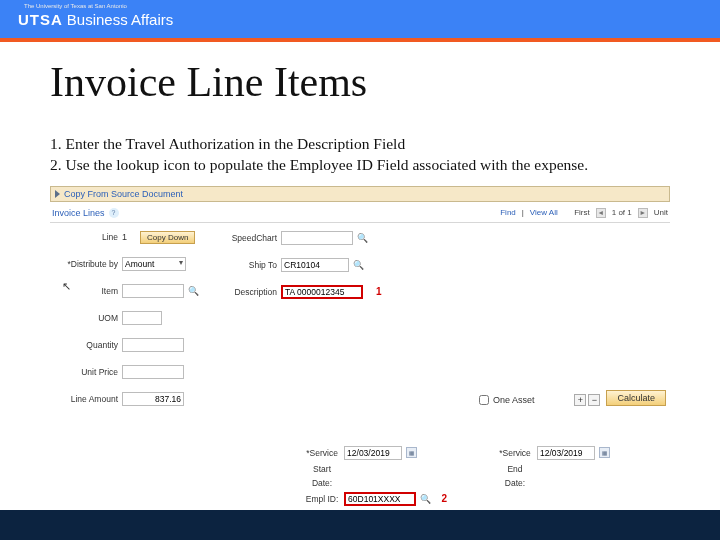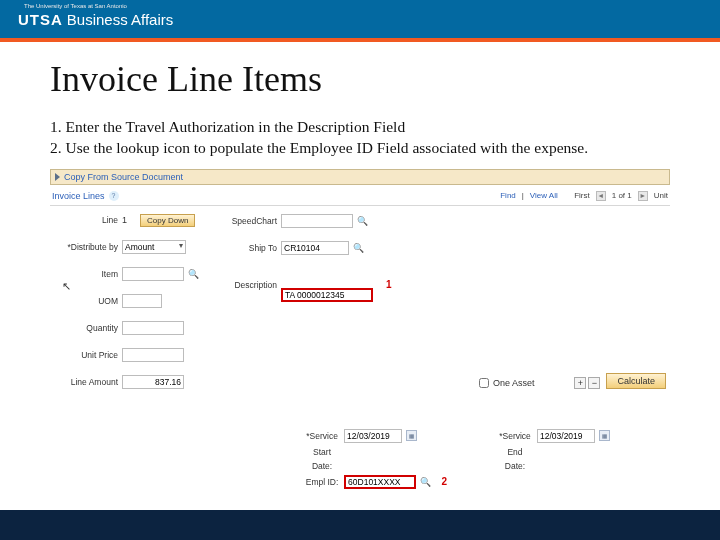--- a/index.html
+++ b/index.html
@@ -5,21 +5,21 @@
   * { box-sizing: border-box; margin: 0; padding: 0; }
   body {
     width: 720px;
     height: 540px;
     background: #ffffff;
     font-family: Arial, sans-serif;
     overflow: hidden;
     position: relative;
   }
   .header {
-    background: #0369a1;
+    background: #3b82f6;
     height: 38px;
     display: flex;
     align-items: center;
     padding-left: 18px;
     color: #fff;
   }
   .header .sub {
     font-size: 6px;
     color: #e8e8e8;
     position: absolute;
@@ -45,23 +45,23 @@
   .orange-bar {
     height: 4px;
     background: #f15a22;
   }
   .content {
     padding: 16px 50px 10px 50px;
   }
   h1 {
     font-family: "Times New Roman", serif;
     font-weight: 400;
-    font-size: 36px;
+    font-size: 42px;
     color: #111;
-    margin-bottom: 17px;
+    margin-bottom: 28px;
   }
   .instructions {
     font-family: "Times New Roman", serif;
     font-size: 15.5px;
     line-height: 1.35;
     color: #111;
     margin-bottom: 10px;
   }
   .app {
     font-family: Arial, sans-serif;
@@ -309,21 +309,21 @@
           <input class="inp" style="width: 72px;" value="">
           <span class="look">🔍</span>
         </div>
         <div class="row">
           <span class="lbl2">Ship To</span>
           <input class="inp" style="width: 68px;" value="CR10104">
           <span class="look">🔍</span>
         </div>
         <div class="row">
           <span class="lbl2">Description</span>
-          <input class="inp redbox" style="width: 92px; margin-top: 20px;" value="TA 0000012345">
+          <input class="inp redbox" style="width: 82px;" value="TA 0000012345">
           &nbsp;&nbsp;
           <span class="callout">1</span>
         </div>
       </div>
 
       <div class="rightcol">
         <div style="display:flex;align-items:center;gap:40px;">
           <div class="row">
             <input type="checkbox" class="chk" style="">
             <span>One Asset</span>

